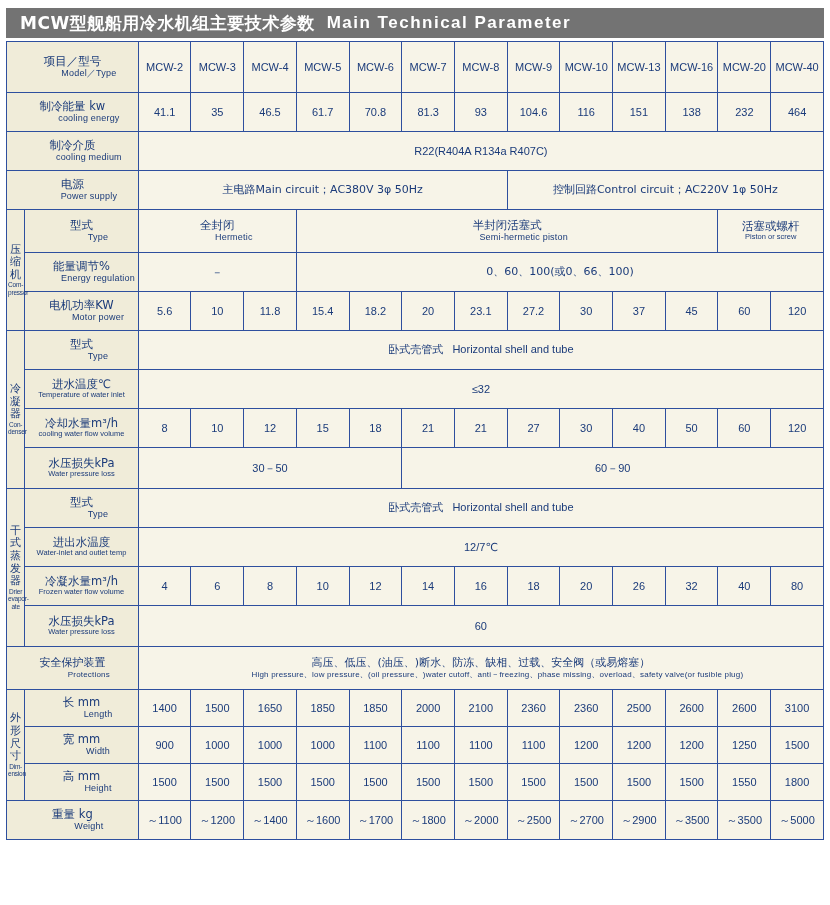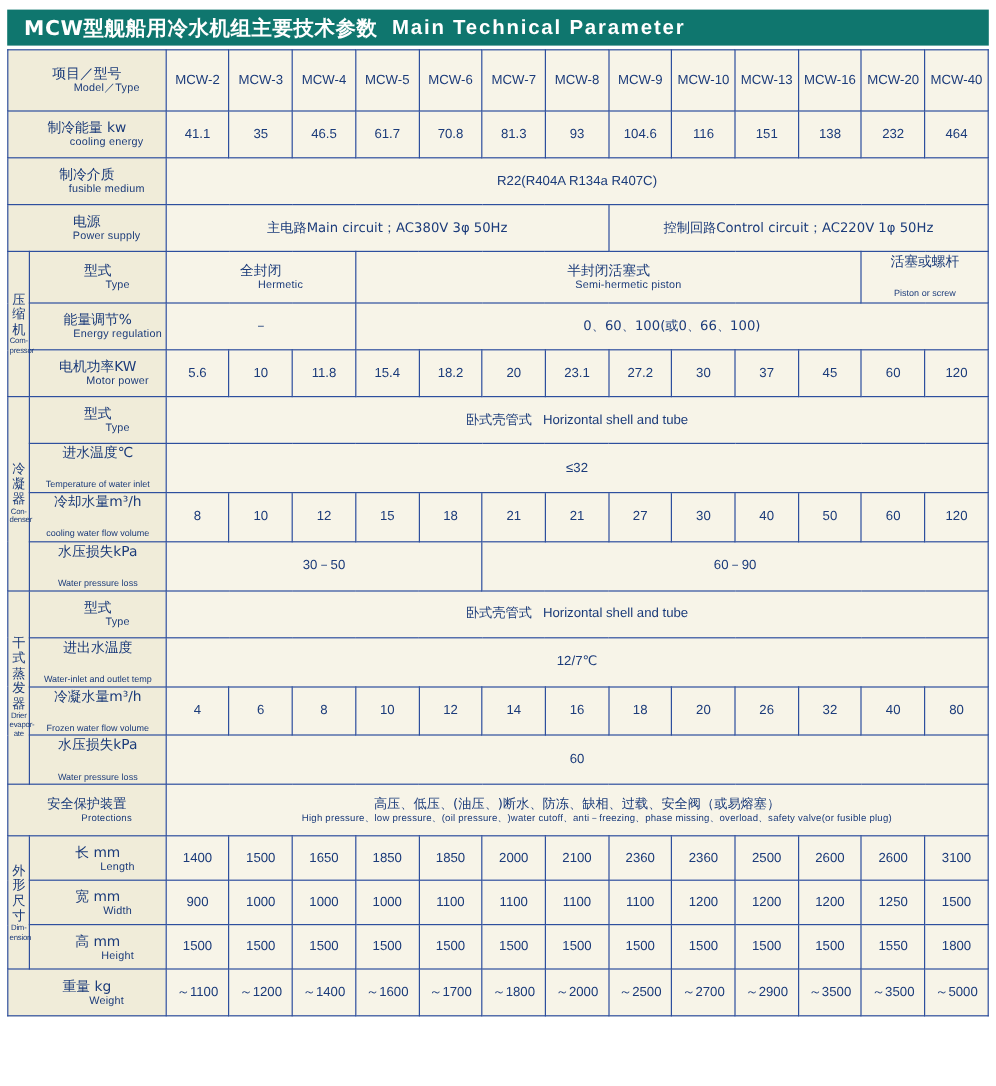--- a/index.html
+++ b/index.html
@@ -8,21 +8,21 @@
     background:#ffffff;
     font-family:"Liberation Sans","DejaVu Sans",sans-serif;
     color:#1b2f6b;
     -webkit-font-smoothing:antialiased;
   }
   .page{position:relative;width:830px;height:905px;box-sizing:border-box;padding:8px 6px 0 6px;}
 
   
   .title-bar{
     height:30px;
-    background:#0f766e;
+    background:#737373;
     color:#ffffff;
     display:flex;align-items:center;
     padding-left:14px;
     font-size:17px;
     font-weight:bold;
     letter-spacing:0.5px;
     margin-bottom:3px;
   }
   .title-bar .cn{font-family:"DejaVu Sans",sans-serif;}
   .title-bar .en{margin-left:12px;letter-spacing:1.5px;}
@@ -43,21 +43,21 @@
     padding:1px 1px;
     line-height:1.15;
     background:#f7f4e8;
   }
   .hdr td{background:#e9e6d3;}
   .lbl{background:#f0ecd9 !important;}
   .cn{font-family:"DejaVu Sans",sans-serif;}
   .two-line span{display:block;}
   .l1{font-size:11.5px;}
   .l2{font-size:9px;letter-spacing:0.2px;margin-left:33px;}
-  .l2s{font-size:7.5px;letter-spacing:0px;margin-top:16px;}
+  .l2s{font-size:7.5px;letter-spacing:0px;}
   .sidecell{
     width:16px;
     font-size:10px;
     line-height:1.05;
     padding:0;
   }
   .sidecell .big{display:block;font-size:11px;font-family:"DejaVu Sans",sans-serif;}
   .sidecell .sm{display:block;font-size:6.5px;letter-spacing:-0.2px;}
   .val{font-size:11px;}
   .wide{font-size:11px;}
@@ -130,21 +130,21 @@
       <td class="val">116</td>
       <td class="val">151</td>
       <td class="val">138</td>
       <td class="val">232</td>
       <td class="val">464</td>
     </tr>
 
     <tr>
       <td colspan="2" class="lbl two-line" style="height:36px">
         <span class="l1 cn">制冷介质</span>
-        <span class="l2">fusible medium</span>
+        <span class="l2">cooling medium</span>
       </td>
       <td colspan="13" class="wide">R22(R404A  R134a  R407C)</td>
     </tr>
 
     <tr>
       <td colspan="2" class="lbl two-line" style="height:36px">
         <span class="l1 cn">电源</span>
         <span class="l2">Power supply</span>
       </td>
       <td colspan="7" class="wide cn">主电路Main circuit；AC380V 3φ  50Hz</td>

